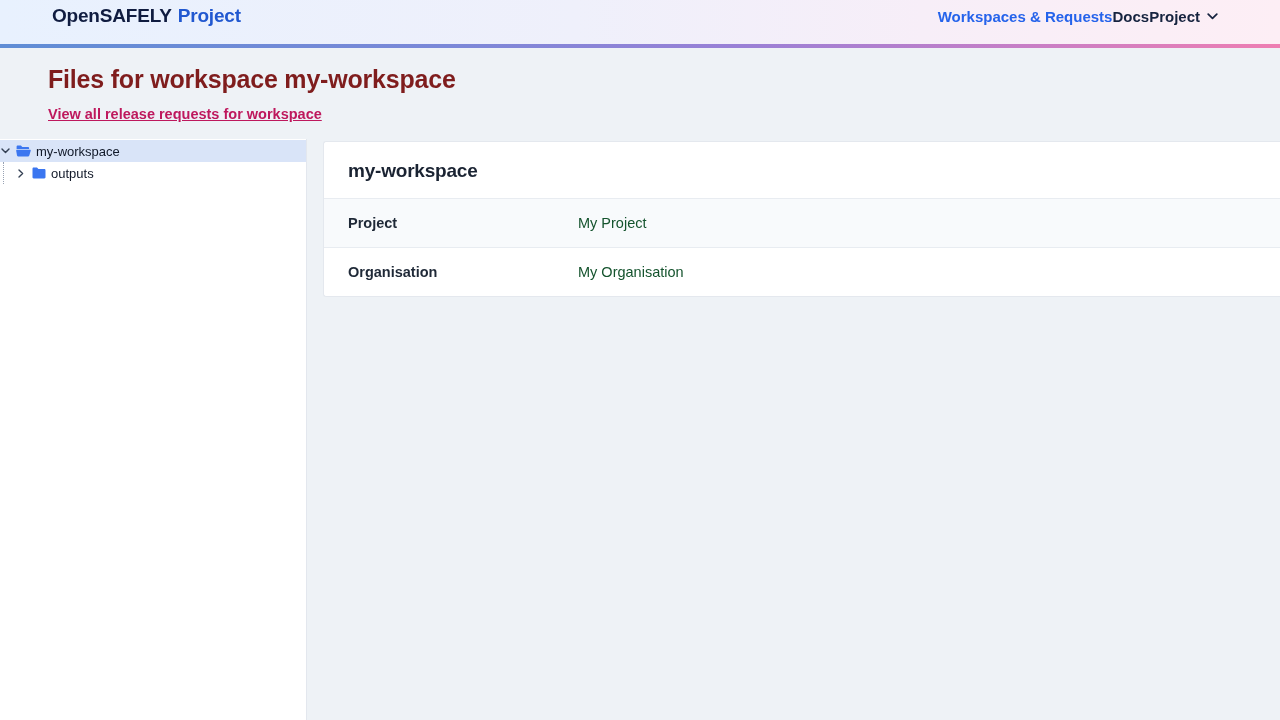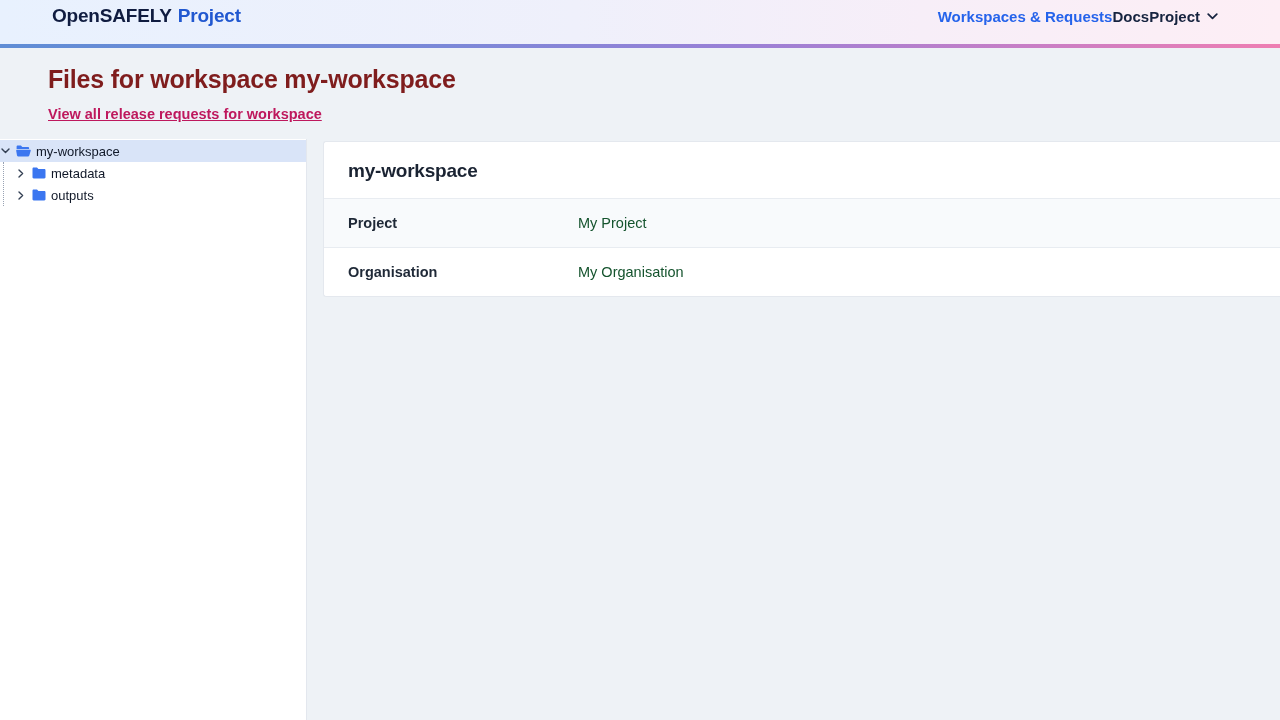--- a/index.html
+++ b/index.html
@@ -131,33 +131,20 @@
           <span class="toggle">
             <svg width="6" height="9" viewBox="0 0 6 9">
                 <path d="M1 1 L4.6 4.5 L1 8" stroke="#344054" stroke-width="1.4" fill="none" stroke-linecap="round" stroke-linejoin="round"></path>
               </svg>
           </span>
           <span class="folder">
             <svg width="14" height="12" viewBox="0 0 14 12">
                 <path d="M0.5 1.8 C0.5 1.1 1 0.6 1.7 0.6 H5 L6.4 2 H12.3 C13 2 13.5 2.5 13.5 3.2 V10.2 C13.5 10.9 13 11.4 12.3 11.4 H1.7 C1 11.4 0.5 10.9 0.5 10.2 Z" fill="#3b76f0"></path>
               </svg>
           </span>
-          <span>metadata</span>
-        </div>
-        <div class="tree-row">
-          <span class="toggle">
-            <svg width="6" height="9" viewBox="0 0 6 9">
-                <path d="M1 1 L4.6 4.5 L1 8" stroke="#344054" stroke-width="1.4" fill="none" stroke-linecap="round" stroke-linejoin="round"></path>
-              </svg>
-          </span>
-          <span class="folder">
-            <svg width="14" height="12" viewBox="0 0 14 12">
-                <path d="M0.5 1.8 C0.5 1.1 1 0.6 1.7 0.6 H5 L6.4 2 H12.3 C13 2 13.5 2.5 13.5 3.2 V10.2 C13.5 10.9 13 11.4 12.3 11.4 H1.7 C1 11.4 0.5 10.9 0.5 10.2 Z" fill="#3b76f0"></path>
-              </svg>
-          </span>
           <span>outputs</span>
         </div>
       </div>
     </aside>
 
     <main class="main">
       <div class="card">
         <div class="card-title">my-workspace</div>
         <div class="detail-row striped">
           <div class="detail-label">Project</div>

